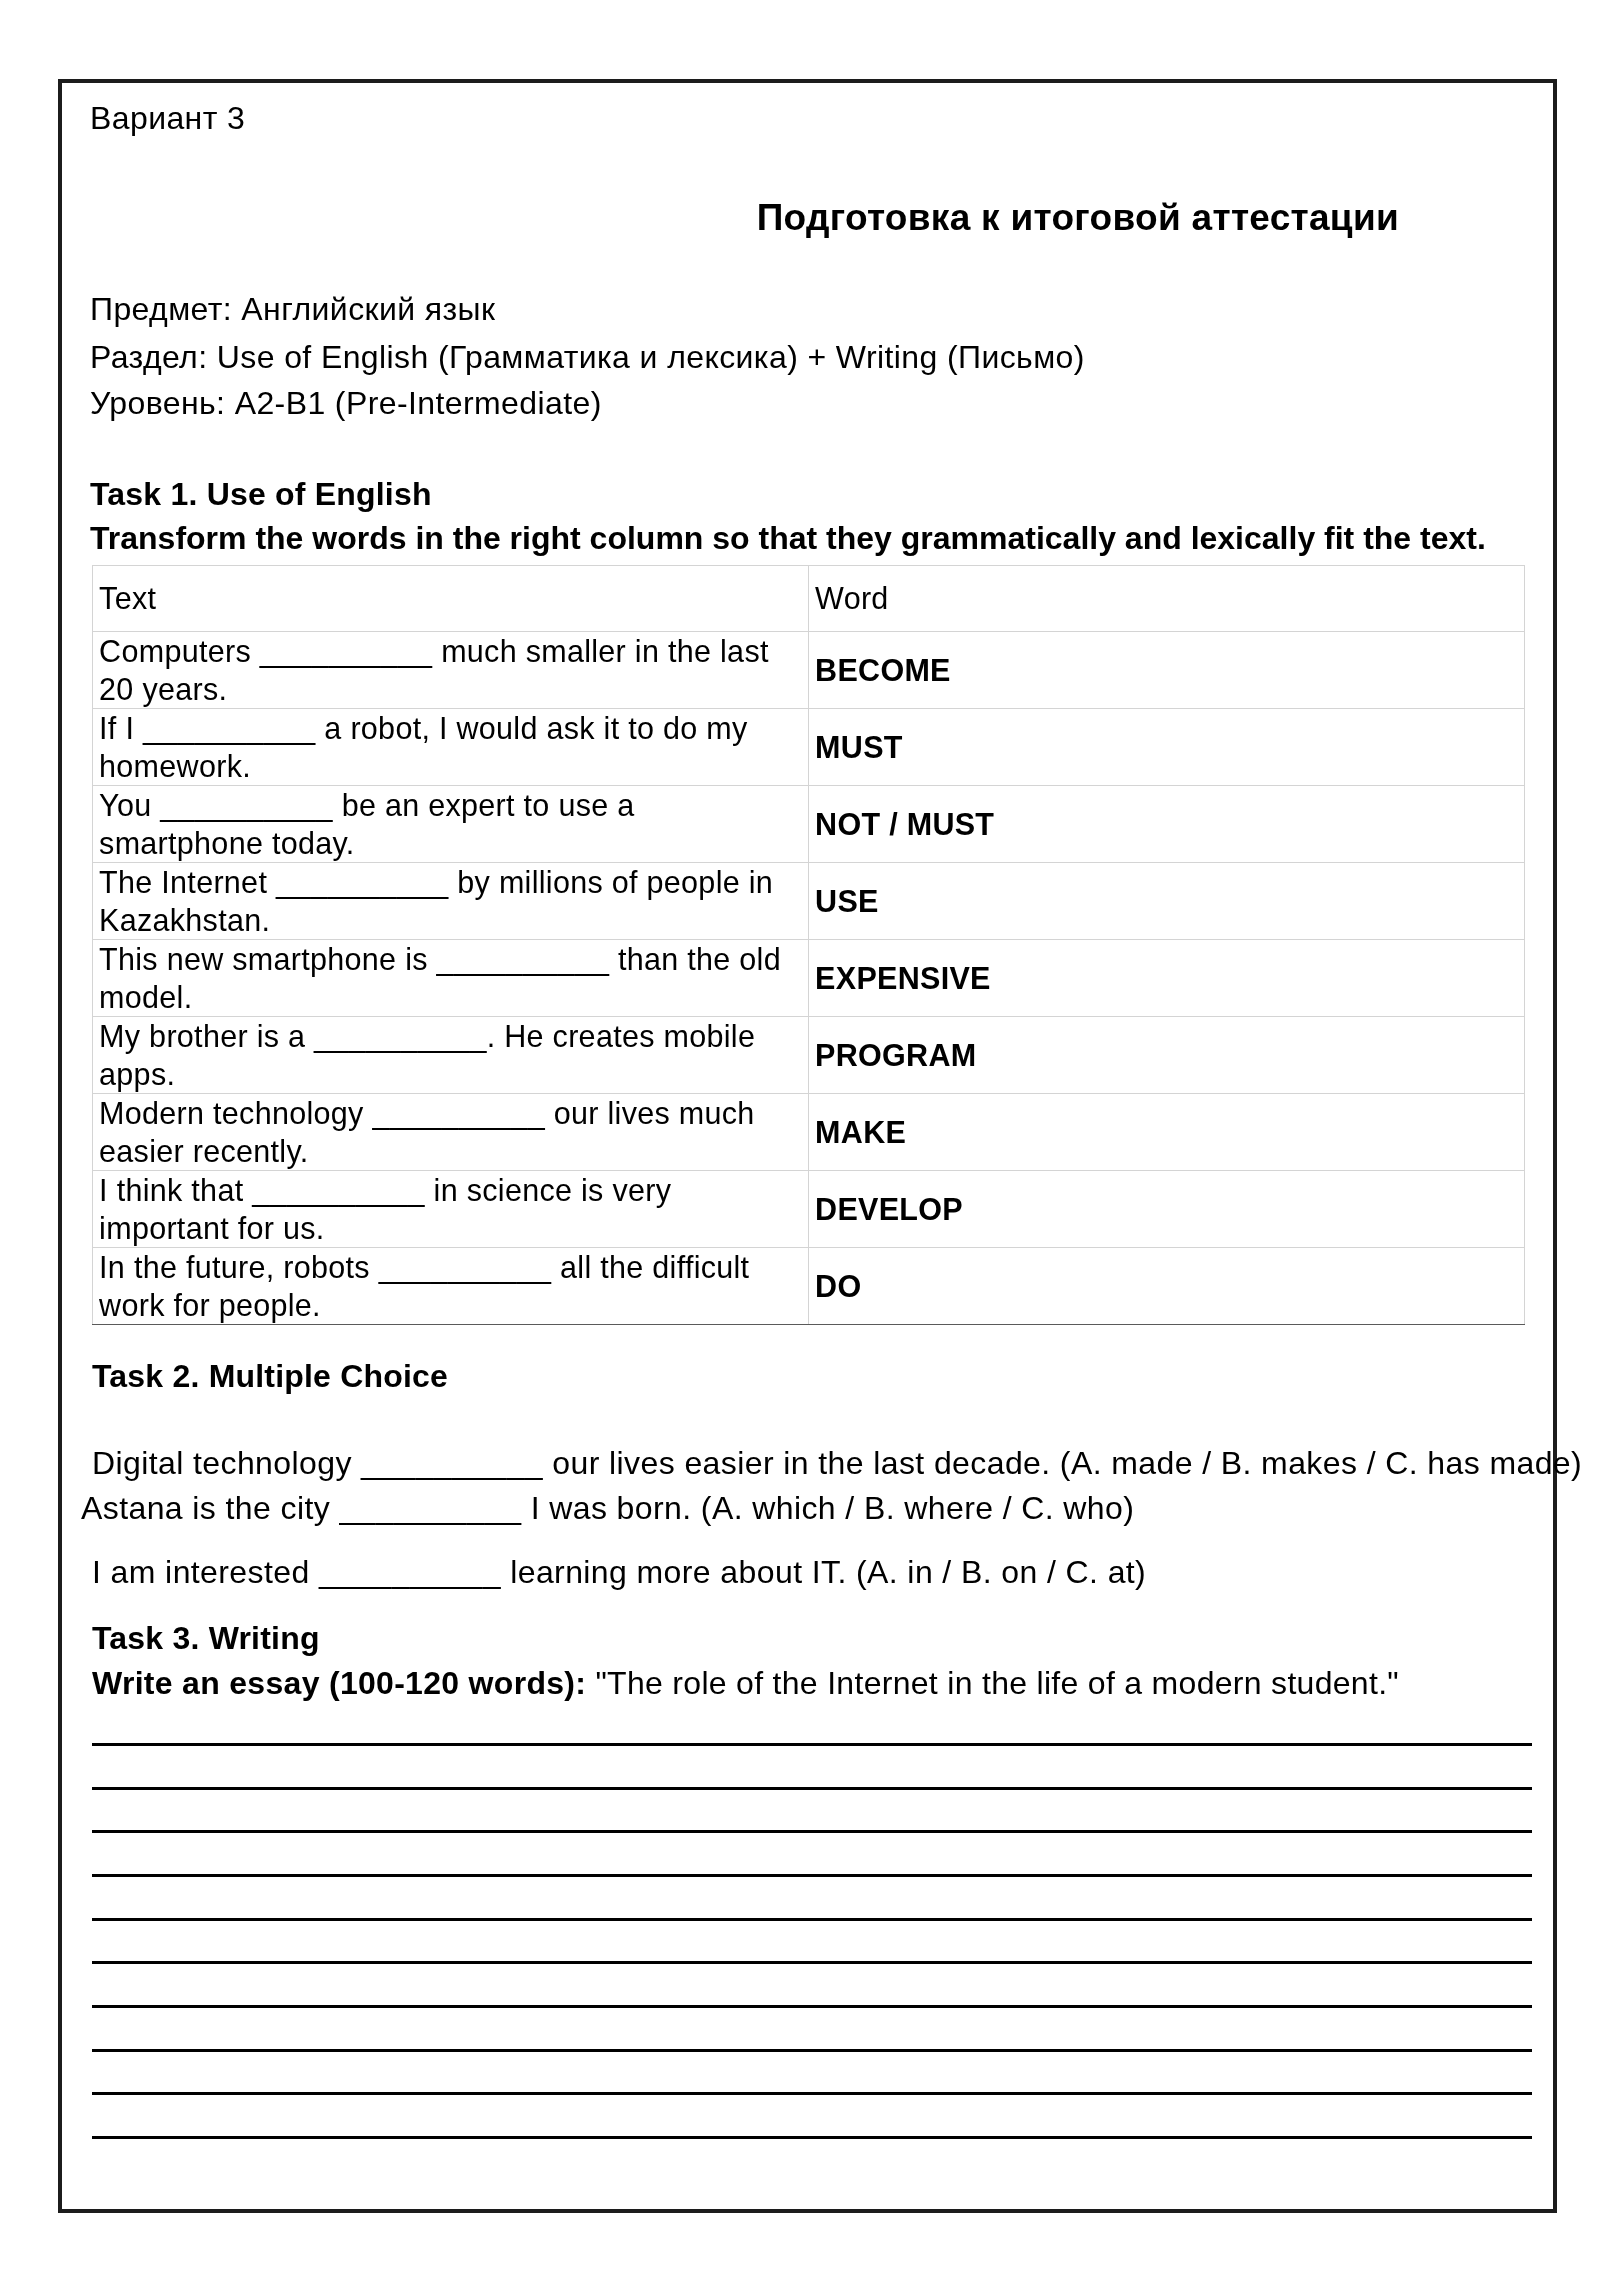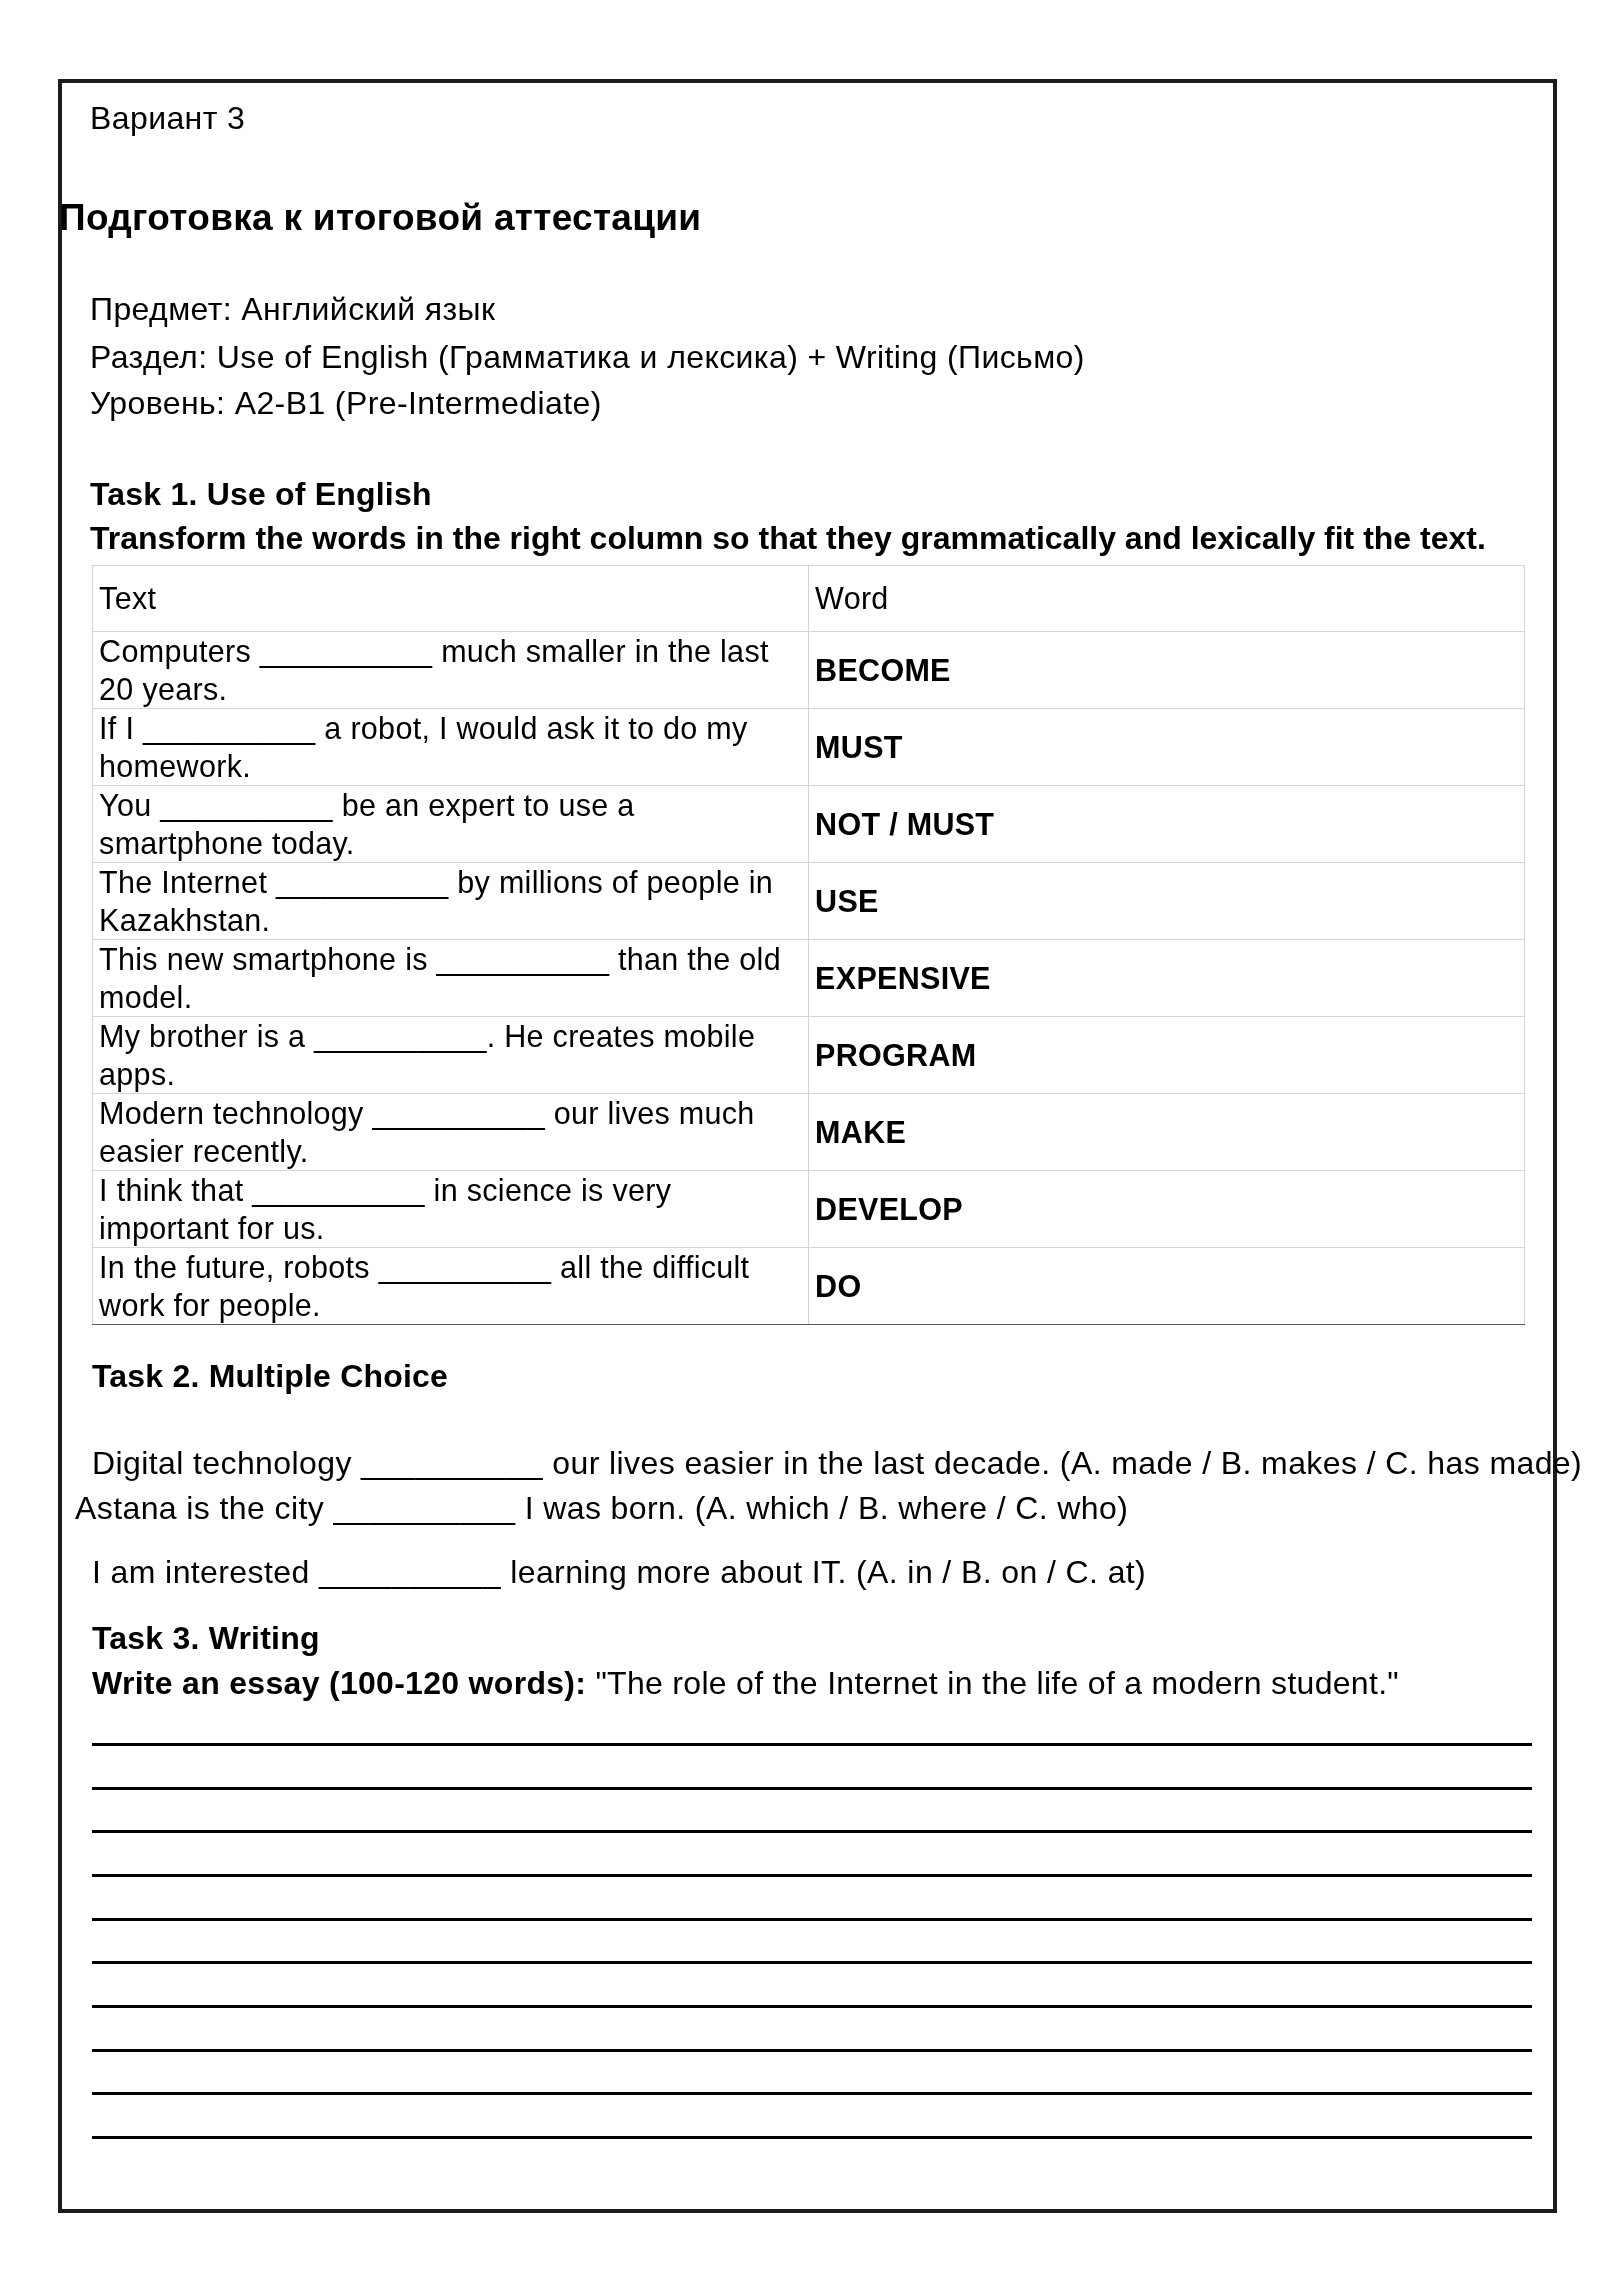--- a/index.html
+++ b/index.html
@@ -37,21 +37,21 @@
     font-size: 32px;
     font-weight: bold;
     letter-spacing: 0.2px;
   }
   .title {
     font-size: 37px;
     font-weight: bold;
     letter-spacing: 0.3px;
     left: 59px;
     width: 1340px;
-    text-align: left;
+    text-align: right;
   }
   
   .task-table {
     position: absolute;
     left: 92px;
     top: 565px;
     width: 1433px;
     border-collapse: collapse;
     table-layout: fixed;
   }
@@ -159,21 +159,21 @@
     <tr class="last" style="height:70px;">
       <td class="text-cell">In the future, robots __________ all the difficult work for people.</td>
       <td class="word-cell">DO</td>
     </tr>
   </tbody>
 </table>
 
 <div class="abs bold" style="left:92px; top:1360px;">Task 2. Multiple Choice</div>
 
 <div class="abs mc-line" style="left:92px; top:1447px;">Digital technology __________ our lives easier in the last decade. (A. made / B. makes / C. has made)</div>
-<div class="abs mc-line" style="left:75px; top:1492px;">Astana is the city __________ I was born. (A. which / B. where / C. who)</div>
+<div class="abs mc-line" style="left:81px; top:1492px;">Astana is the city __________ I was born. (A. which / B. where / C. who)</div>
 <div class="abs mc-line" style="left:92px; top:1536px;margin-top:20px;">I am interested __________ learning more about IT. (A. in / B. on / C. at)</div>
 
 <div class="abs bold" style="left:92px; top:1622px;">Task 3. Writing</div>
 <div class="abs" style="left:92px; top:1667px; font-size:32px; letter-spacing:0.3px;"><span style="font-weight:bold;">Write an essay (100-120 words):</span><span> "The role of the Internet in the life of a modern student."</span></div>
 
 <div class="write-line" style="top:1743px;"></div>
 <div class="write-line" style="top:1787px;"></div>
 <div class="write-line" style="top:1830px;"></div>
 <div class="write-line" style="top:1874px;"></div>
 <div class="write-line" style="top:1918px;"></div>

